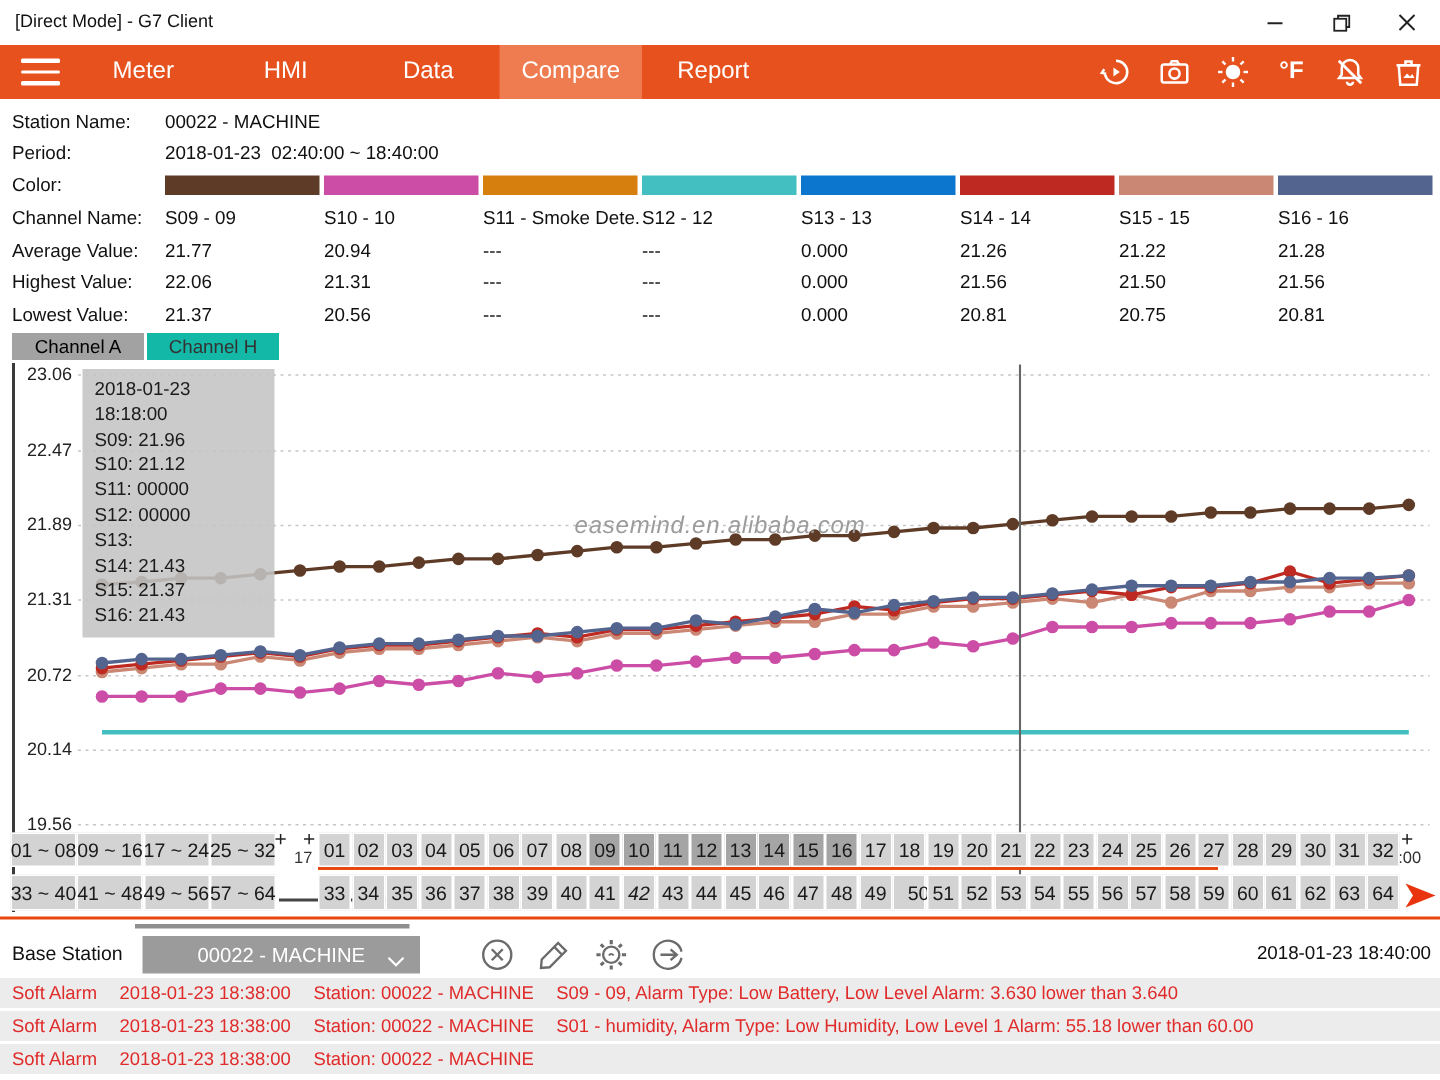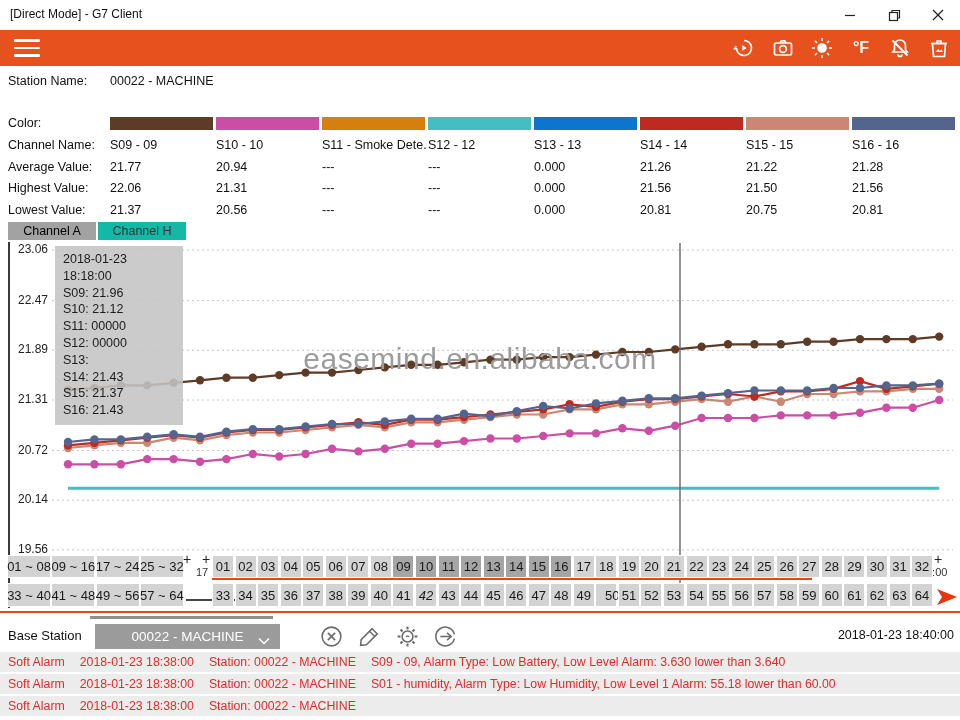--- a/index.html
+++ b/index.html
@@ -33,21 +33,21 @@
 
   
   .tabs { position:absolute; top:222px; left:8px; display:flex; gap:2px; }
   .tab { width:88px; height:19px; background:#14b8a6; color:#333; font-size:12.5px; text-align:center; line-height:19px; cursor:pointer; }
   .tab.active { background:#A2A2A2; color:#000; }
 
   
   .chart { position:absolute; top:240px; left:0; width:960px; height:380px; background:#fff; }
   .axis-left { position:absolute; left:8px; top:2px; width:2px; height:366px; background:#3a3a3a; }
   .ylab { position:absolute; left:12px; width:36px; text-align:right; font-size:12px; color:#222; }
-  .watermark { position:absolute; left:50%; top:102px; transform:translateX(-50%); font-size:30px; color:#9c9c9c; letter-spacing:0.5px; }
+  .watermark { position:absolute; left:50%; top:102px; transform:translateX(-50%); font-size:16px; color:#9c9c9c; letter-spacing:0.5px;font-style:italic; }
   .tooltip { position:absolute; left:55px; top:6px; width:128px; background:rgba(196,196,196,0.88); padding:5px 8px 6px 8px; font-size:12.5px; line-height:16.8px; color:#1c1c1c; }
 
   
   #selector { position:absolute; top:0; left:0; width:960px; height:720px; pointer-events:none; }
   .selbtn { position:absolute; background:#D3D3D3; border:1px solid #fff; color:#1a1a1a; font-size:13px; display:flex; align-items:center; justify-content:center; cursor:pointer; pointer-events:auto; white-space:nowrap; }
   .selbtn.sel { background:#A5A5A5; }
   .plusmark { position:absolute; font-size:14px; color:#222; pointer-events:auto; }
   .axisfrag { position:absolute; font-size:11px; color:#333; }
   .hline { position:absolute; }
 
@@ -90,20 +90,27 @@
         </svg>
     </div>
   </div>
 </div>
 
 <div class="navbar">
   <div class="hamburger">
       <i></i>
       <i></i>
       <i></i>
+    </div>
+  <div class="nav-items" id="nav-items">
+      <div class="nav-item">Meter</div>
+      <div class="nav-item">HMI</div>
+      <div class="nav-item">Data</div>
+      <div class="nav-item active">Compare</div>
+      <div class="nav-item">Report</div>
     </div>
   <div class="nav-icons">
     <div class="nicon">
       <svg width="24" height="24" viewBox="0 0 24 24" fill="none" stroke="#fff" stroke-width="1.7">
         <path d="M12 4.5a7.5 7.5 0 1 1-7.3 9.2"></path>
           <path d="M4.2 10.2l-1.6 2.4 2.8 0.6" fill="none"></path>
           <path d="M10.3 9l4.3 3-4.3 3z" fill="#fff" stroke="none"></path>
       </svg>
     </div>
     <div class="nicon">
@@ -145,20 +152,24 @@
           <path d="M8.5 16l2.5-3 2 2 1.5-1.7 1.5 2.7z" fill="#fff" stroke="none"></path>
       </svg>
     </div>
   </div>
 </div>
 
 <div class="info">
   <div class="irow" style="top:8px">
       <span class="ilabel">Station Name:</span>
       <span class="ival">00022 - MACHINE</span>
+    </div>
+  <div class="irow" style="top:29px">
+      <span class="ilabel">Period:</span>
+      <span class="ival">2018-01-23  02:40:00 ~ 18:40:00</span>
     </div>
   <div class="irow" style="top:50px;height:15px">
       <span class="ilabel">Color:</span>
       <div id="color-bar">
         <div class="swatch" style="left: 110px; background: rgb(94, 59, 38);"></div>
         <div class="swatch" style="left: 216px; background: rgb(204, 77, 165);"></div>
         <div class="swatch" style="left: 322px; background: rgb(214, 127, 14);"></div>
         <div class="swatch" style="left: 428px; background: rgb(67, 191, 194);"></div>
         <div class="swatch" style="left: 534px; background: rgb(12, 118, 206);"></div>
         <div class="swatch" style="left: 640px; background: rgb(190, 42, 33);"></div>

